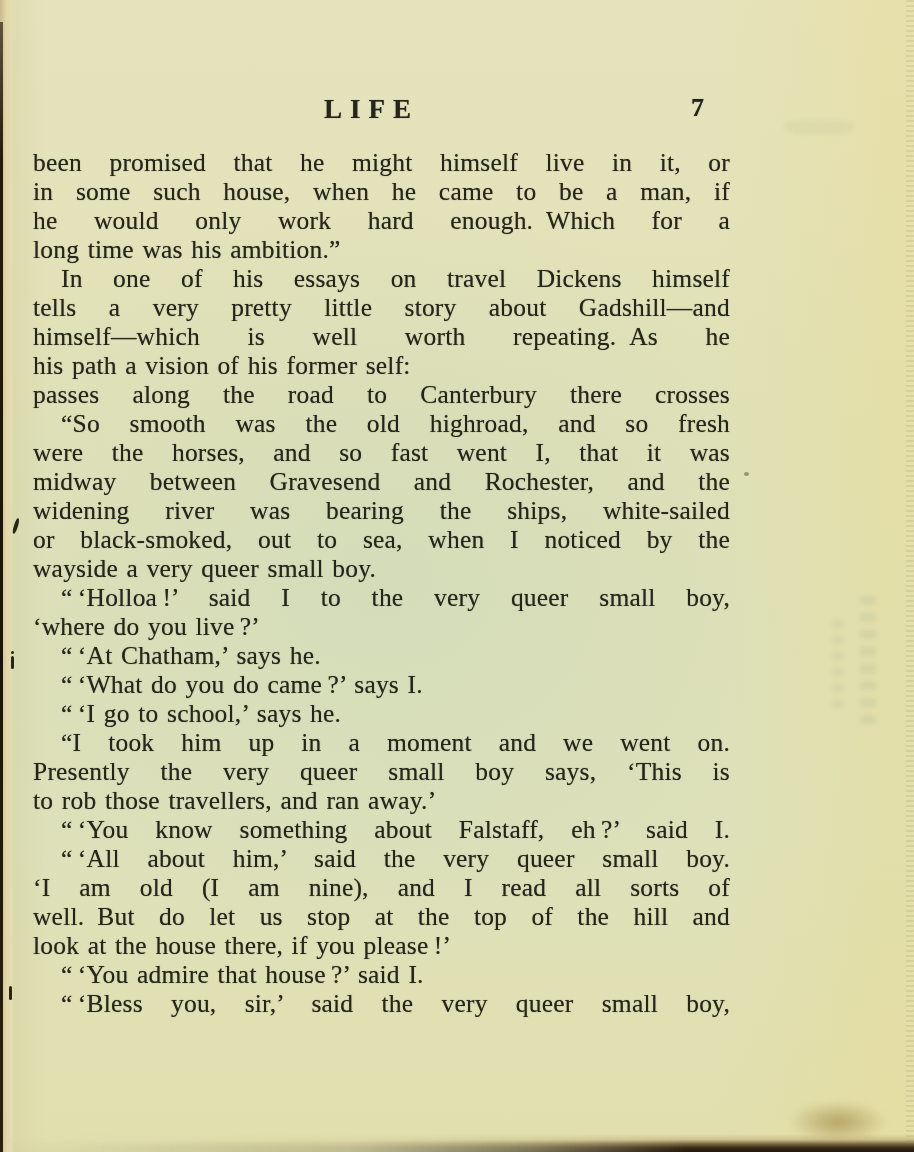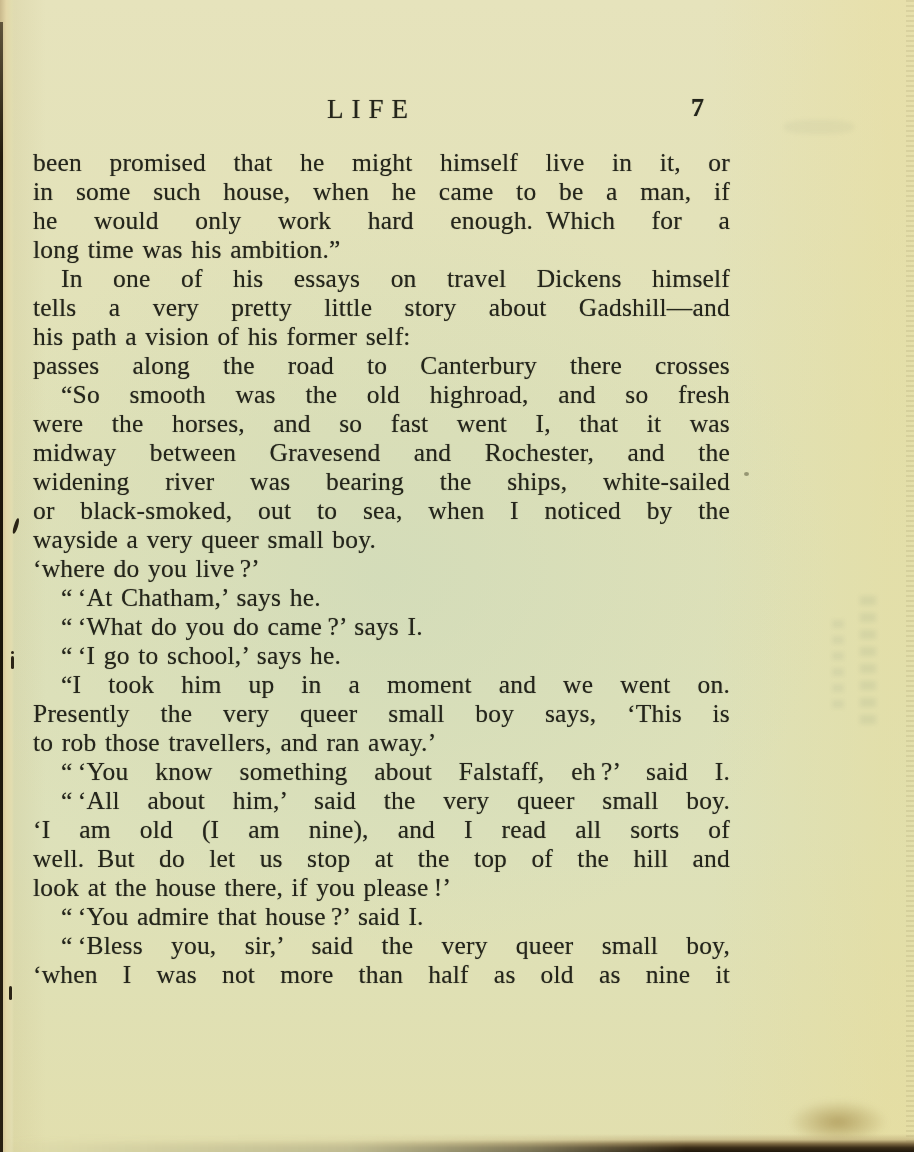--- a/index.html
+++ b/index.html
@@ -73,21 +73,21 @@
     right: 60px; top: 120px; width: 70px; height: 14px;
     background: rgba(125,140,120,0.08); border-radius: 40%;
   }
 
   
   .running-head-row {
     position: absolute; top: 94px; left: 33px; width: 697px;
     text-align: center; z-index: 4;
   }
   .running-head {
-    font-size: 27px; letter-spacing: 8px; font-weight: 400;
+    font-size: 27px; letter-spacing: 8px; font-weight: 700;
     text-shadow: 0 0 1px rgba(35,35,25,0.55);
     padding-right: 20px; 
   }
   .page-number {
     position: absolute; top: 93px; left: 691px; z-index: 4;
     font-size: 26px; font-weight: 700;
     text-shadow: 0 0 1px rgba(35,35,25,0.6);
   }
   .text-block {
     position: absolute; left: 33px; top: 148px; width: 697px; z-index: 4;
@@ -133,32 +133,34 @@
   <div class="text-block">
       <div class="paragraph">
         <div class="line">been promised that he might himself live in it, or</div>
         <div class="line">in some such house, when he came to be a man, if</div>
         <div class="line">he would only work hard enough. Which for a</div>
         <div class="line last">long time was his ambition.”</div>
       </div>
       <div class="paragraph">
         <div class="line indent">In one of his essays on travel Dickens himself</div>
         <div class="line">tells a very pretty little story about Gadshill—and</div>
+        <div class="line">himself—which is well worth repeating. As he</div>
         <div class="line last">his path a vision of his former self:</div>
         <div class="line">passes along the road to Canterbury there crosses</div>
       </div>
       <div class="paragraph">
         <div class="line indent">“So smooth was the old highroad, and so fresh</div>
         <div class="line">were the horses, and so fast went I, that it was</div>
         <div class="line">midway between Gravesend and Rochester, and the</div>
         <div class="line">widening river was bearing the ships, white-sailed</div>
         <div class="line">or black-smoked, out to sea, when I noticed by the</div>
         <div class="line last">wayside a very queer small boy.</div>
       </div>
       <div class="paragraph">
+        <div class="line indent">“ ‘Holloa !’ said I to the very queer small boy,</div>
         <div class="line last">‘where do you live ?’</div>
       </div>
       <div class="paragraph">
         <div class="line indent last">“ ‘At Chatham,’ says he.</div>
       </div>
       <div class="paragraph">
         <div class="line indent last">“ ‘What do you do came ?’ says I.</div>
       </div>
       <div class="paragraph">
         <div class="line indent last">“ ‘I go to school,’ says he.</div>
@@ -175,17 +177,16 @@
         <div class="line indent">“ ‘All about him,’ said the very queer small boy.</div>
         <div class="line">‘I am old (I am nine), and I read all sorts of</div>
         <div class="line"><span>well. But </span><span class="italic">do</span><span> let us stop at the top of the hill and</span></div>
         <div class="line last">look at the house there, if you please !’</div>
       </div>
       <div class="paragraph">
         <div class="line indent last">“ ‘You admire that house ?’ said I.</div>
       </div>
       <div class="paragraph fill">
         <div class="line indent">“ ‘Bless you, sir,’ said the very queer small boy,</div>
-        <div class="line last">‘when I was not more than half as old as nine it</div>
       </div>
     </div>
 
 </div>
 
 </body></html>

